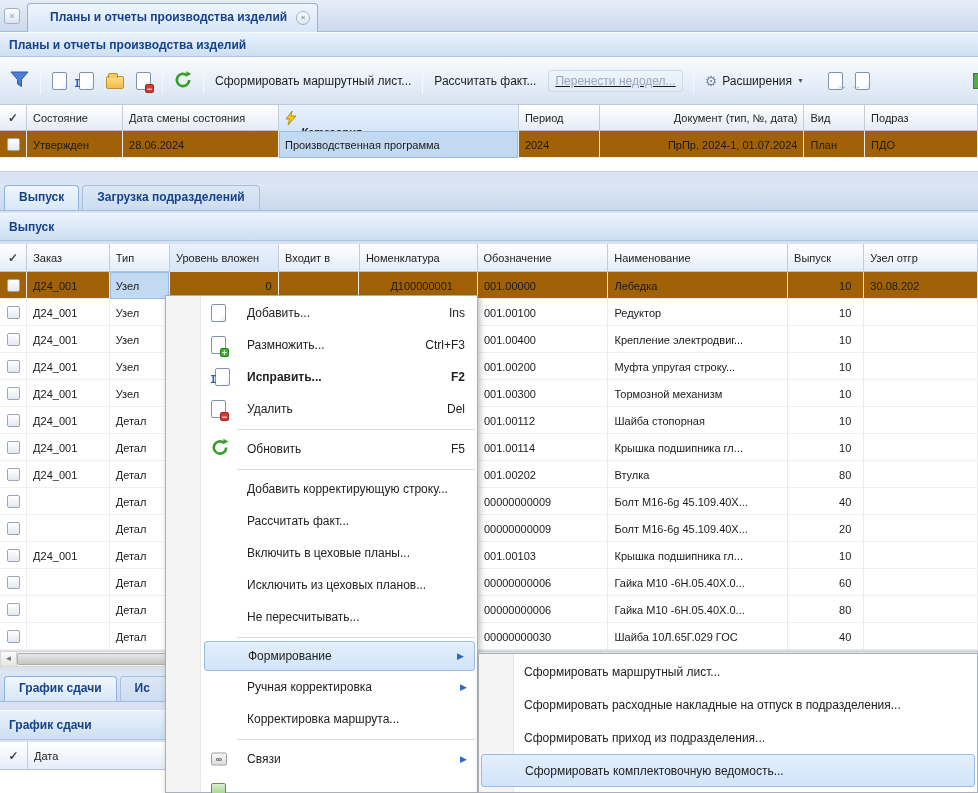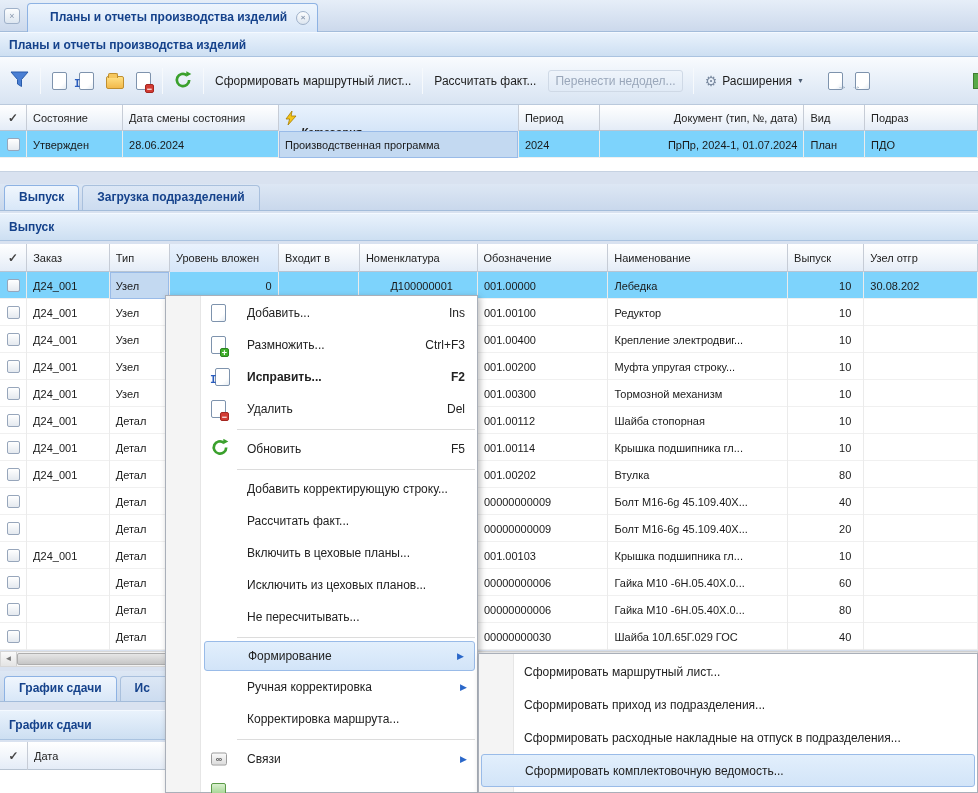--- a/index.html
+++ b/index.html
@@ -15,21 +15,21 @@
 
   
   .panel-hdr { background:linear-gradient(#e9f2fc,#cddff2); border-top:1px solid #f4f9ff; border-bottom:1px solid #aac3e0; color:#15428b; font-size:12px; font-weight:bold; padding-left:9px; display:flex; align-items:center; }
   #main-hdr { left:0; top:32px; width:978px; height:25px; }
 
   
   #toolbar { left:0; top:57px; width:978px; height:48px; background:linear-gradient(#f9fbfe,#e3ecf7 65%,#d8e4f2); border-bottom:1px solid #bac9dc; display:flex; align-items:center; }
   .tsep { width:1px; height:26px; background:#c3cfdf; border-right:1px solid #f6f9fc; margin:0 5px; }
   .tbtn { display:flex; align-items:center; padding:3px 6px; border-radius:3px; cursor:pointer; }
   .tbtn-label { font-size:12px; color:#1e1e1e; white-space:nowrap; }
-  .tbtn.disabled { border:1px solid #cfd9e6; border-radius:3px; }
+  .tbtn.disabled { border:1px solid #cfd9e6; border-radius:3px;text-decoration:underline; }
   .tbtn.disabled .tbtn-label { color:#9aa7ba; }
   .caret { font-size:7px; color:#4a5a70; margin-left:5px; }
 
   
   .ic { position:relative; display:inline-block; }
   .ic-doc { width:15px; height:18px; background:linear-gradient(135deg,#ffffff 70%,#e4ebf2); border:1px solid #7e93ad; border-radius:2px; }
   .badge { position:absolute; right:-4px; bottom:-4px; width:9px; height:9px; border-radius:2px; color:#fff; font-size:9px; font-weight:bold; line-height:8px; text-align:center; }
   .badge.plus { background:#3fae2a; border:1px solid #2c8420; }
   .badge.minus { background:#d23b33; border:1px solid #a32620; }
   .ibeam { position:absolute; left:-6px; bottom:-1px; color:#2b5dbd; font:bold 11px "DejaVu Sans Mono", monospace; }
@@ -41,21 +41,21 @@
   .ic-green-part { width:15px; height:16px; background:linear-gradient(#d9f0cf,#8cc878); border:1px solid #5b9a47; border-radius:2px; }
 
   
   .ghead { display:flex; background:linear-gradient(#ffffff,#f2f6fb 50%,#e4ecf7); border-bottom:1px solid #b8c4d2; }
   .hcell { border-right:1px solid #c6ccd6; padding:0 6px; white-space:nowrap; overflow:hidden; color:#222; display:flex; align-items:center; }
   .hcell.sorted { background:linear-gradient(#e9f2fd,#d5e5f8); }
   .hcell .chk-glyph { margin:0 auto; color:#444; font-weight:bold; font-size:12px; }
   .grow { display:flex; background:#fff; border-bottom:1px solid #f0f0f0; }
   .cell { border-right:1px solid #ebebeb; padding:0 6px; white-space:nowrap; overflow:hidden; display:flex; align-items:center; }
   .num { justify-content:flex-end; }
-  .grow.sel { background:#7dd3fc; }
+  .grow.sel { background:#a16207; }
   .cell.active-cell { background:#c3d9f1; box-shadow:inset 0 0 0 1px #99bbe8; }
   .cb { width:13px; height:13px; border:1px solid #97a6bb; border-radius:2px; background:linear-gradient(#ffffff,#e4e9ef); margin:0 auto; }
 
   
   .mw-chk{width:28px;} .mw-st{width:102px;} .mw-sd{width:166px;} .mw-cat{width:256px;} .mw-per{width:86px;} .mw-doc{width:218px;justify-content:flex-end;} .mw-knd{width:64px;} .mw-sub{width:120px;}
   #mhead { left:0; top:105px; width:978px; height:26px; }
   #mhead .hcell { height:26px; }
   #mrow { left:0; top:131px; width:978px; height:27px; }
   #mrow .cell { height:27px; }
   #mempty { left:0; top:158px; width:978px; height:14px; background:#fff; border-bottom:1px solid #c6d2e2; }
@@ -568,21 +568,21 @@
   <div class="mi">
     <span class="mi-ic ic ic-green-part"></span>
   </div>
 </div>
 
 <div class="abs menu" id="sub-menu">
   <div class="mi">
     <span class="mi-label">Сформировать маршрутный лист...</span>
   </div>
   <div class="mi">
+    <span class="mi-label">Сформировать расходные накладные на отпуск в подразделения...</span>
+  </div>
+  <div class="mi">
     <span class="mi-label">Сформировать приход из подразделения...</span>
-  </div>
-  <div class="mi">
-    <span class="mi-label">Сформировать расходные накладные на отпуск в подразделения...</span>
   </div>
   <div class="mi hl">
     <span class="mi-label">Сформировать комплектовочную ведомость...</span>
   </div>
 </div>
 
 </body></html>

